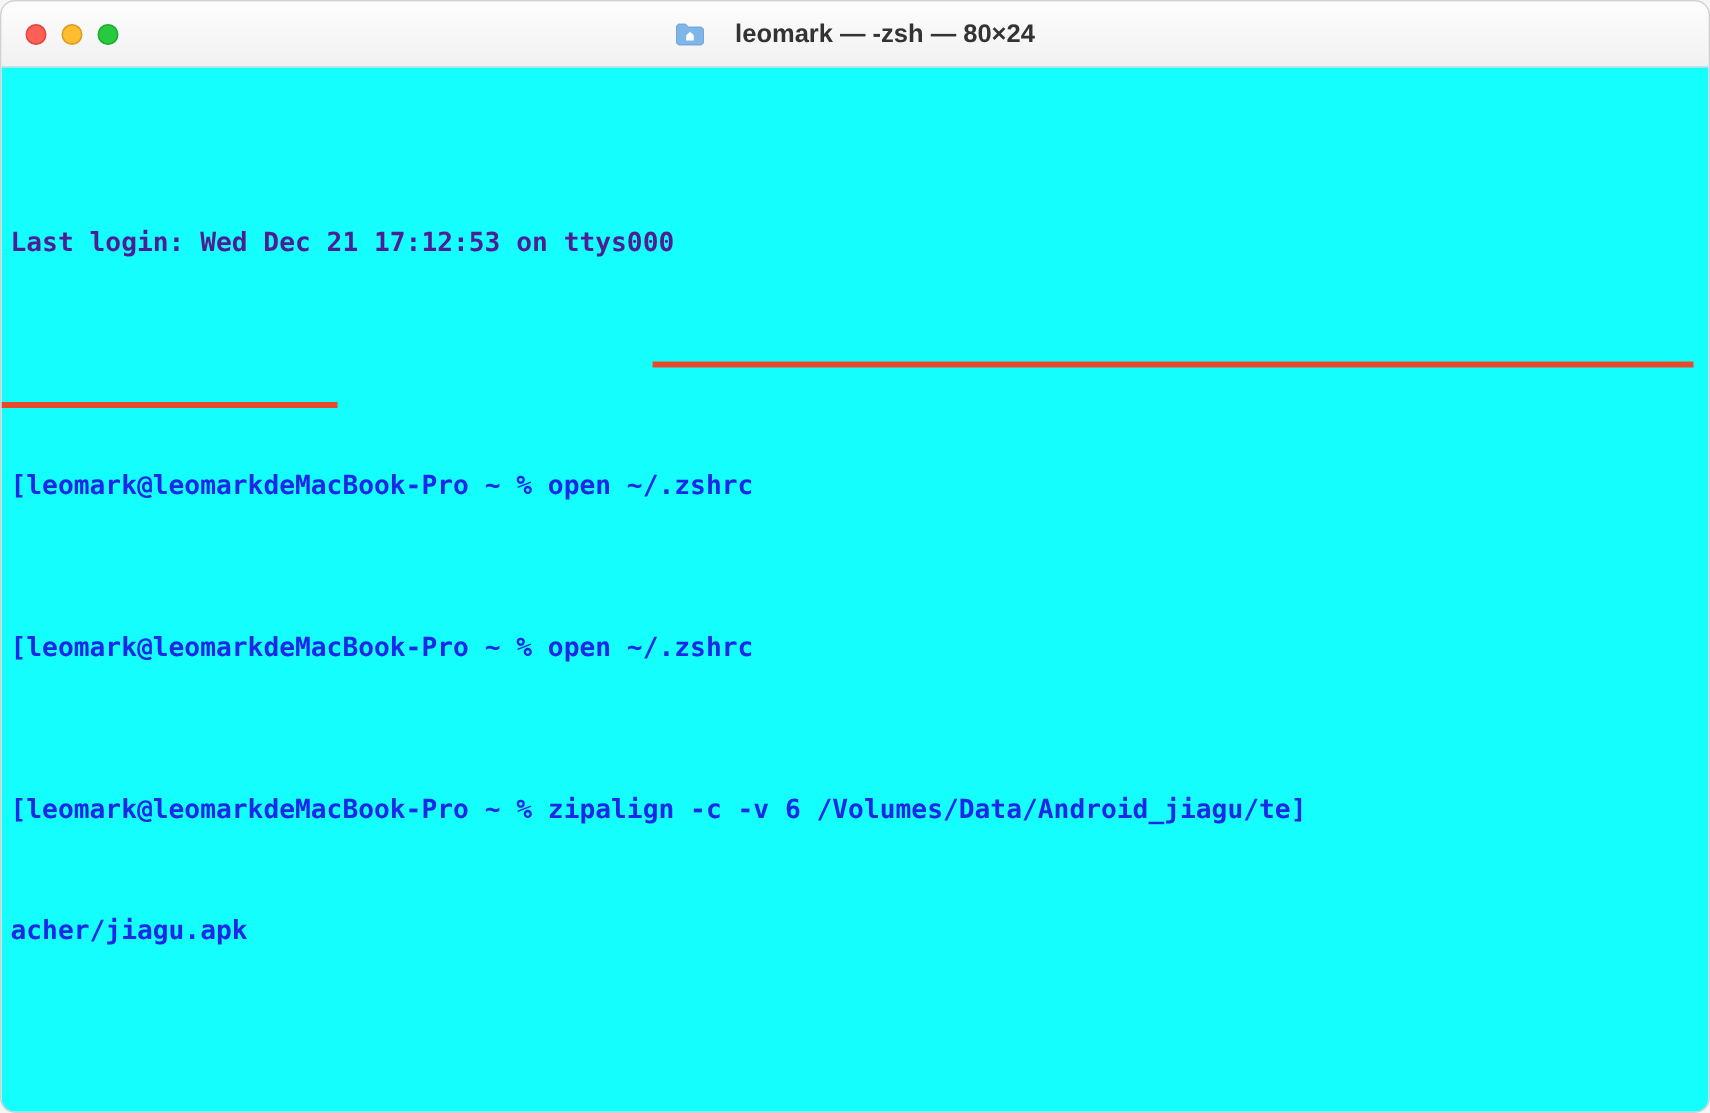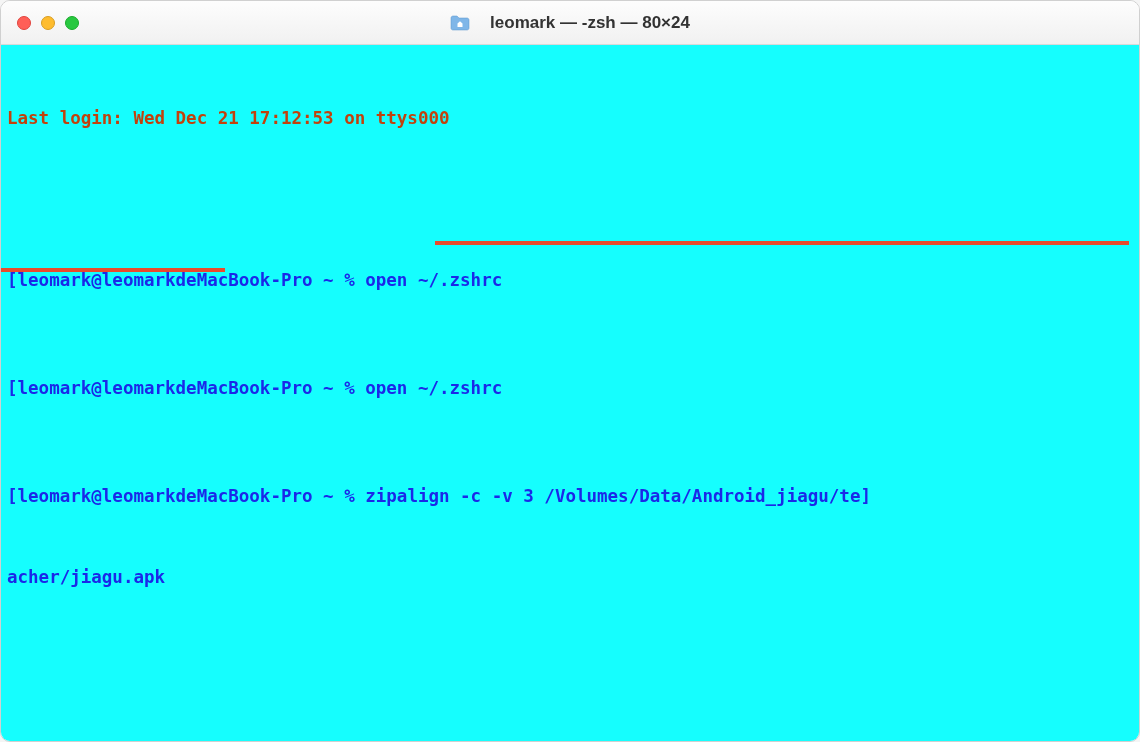--- a/index.html
+++ b/index.html
@@ -65,21 +65,21 @@
     white-space: pre-wrap;
     word-break: break-all;
     color: #1b28e8;
     font-weight: 600;
     position: relative;
   }
   .line { padding: 0 4px; }
   .prompt-bracket { color:#1b28e8; }
   .prompt { color:#1b28e8; }
   .cmd { color:#1b28e8; }
-  .out { color:#c2410c; }
+  .out { color:#4c1d95;margin-top:44px; }
   .underline-red {
     position: absolute;
     height: 4px;
     background: #e84b2c;
   }
   .ul1 { left: 434px; top: 196px; width: 694px; }
   .ul2 { left: 0px;   top: 223px; width: 224px; }
 </style>
 </head>
 <body>
@@ -105,21 +105,21 @@
 
   <div class="terminal">
     <div class="line out">Last login: Wed Dec 21 17:12:53 on ttys000</div>
 
 
 
     <div class="line"><span class="prompt-bracket">[</span><span class="prompt">leomark@leomarkdeMacBook-Pro ~ % </span><span class="cmd">open ~/.zshrc</span></div>
 
     <div class="line"><span class="prompt-bracket">[</span><span class="prompt">leomark@leomarkdeMacBook-Pro ~ % </span><span class="cmd">open ~/.zshrc</span></div>
 
-    <div class="line"><span class="prompt-bracket">[</span><span class="prompt">leomark@leomarkdeMacBook-Pro ~ % </span><span class="cmd">zipalign -c -v 3 /Volumes/Data/Android_jiagu/te</span><span class="prompt-bracket">]</span></div>
+    <div class="line"><span class="prompt-bracket">[</span><span class="prompt">leomark@leomarkdeMacBook-Pro ~ % </span><span class="cmd">zipalign -c -v 6 /Volumes/Data/Android_jiagu/te</span><span class="prompt-bracket">]</span></div>
     <div class="line cmd">acher/jiagu.apk</div>
 
     
 
     
     
     
     
     
     

